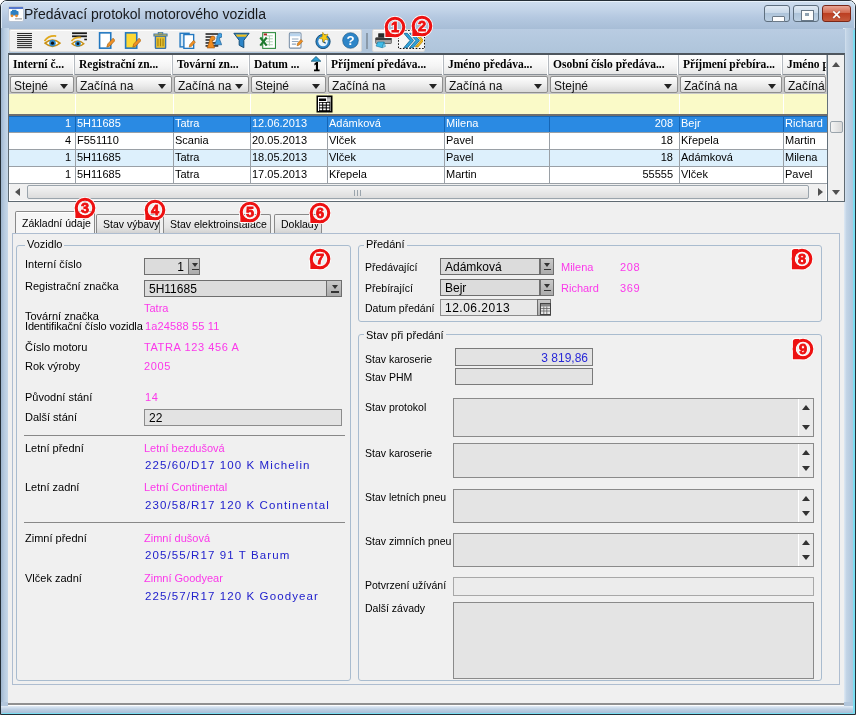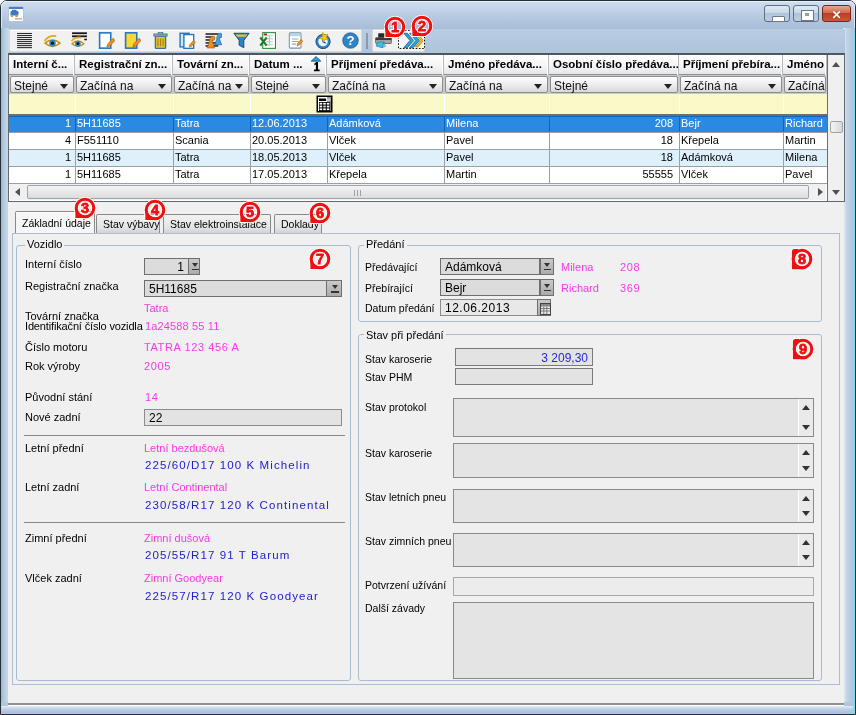--- a/index.html
+++ b/index.html
@@ -55,21 +55,21 @@
 #sep1 { position:absolute; left:357px; top:4px; width:2px; height:16px; background:#8a9aaa; }
 .ticon { position:absolute; top:3px; width:17px; height:17px; }
 
 
 #grid { position:absolute; left:8px; top:53px; width:837px; height:149px;
   background:#ffffff; border:1px solid #5f6a72; border-top:2px solid #4e565e; }
 #ghead { position:absolute; left:0; top:0; width:818px; height:20px;
   background:linear-gradient(180deg,#ffffff 0%,#f4f4f4 60%,#e6e6e6 100%);
   border-bottom:1px solid #8a9097; }
 .hcell { position:absolute; top:0; height:27px; overflow:hidden; border-right:1px solid #b5bac0;
-  box-shadow:inset -1px 0 0 #ffffff; }
+  box-shadow:inset -1px 0 0 #ffffff;font-family:Liberation Serif, serif; }
 .hcell span { position:absolute; left:4px; top:3px; font-size:11.5px; font-weight:bold; color:#000; white-space:nowrap; }
 #gfilter { position:absolute; left:0; top:20px; width:818px; height:19px; background:#c9c9c9; }
 .fcell { position:absolute; top:1px; height:17px; border:1px solid #8e8e8e; border-radius:2px;
   background:linear-gradient(180deg,#fefefe 0%,#ececec 55%,#d8d8d8 100%); }
 .fcell span { position:absolute; left:3px; top:2px; font-size:12px; color:#111; white-space:nowrap; }
 .fcell i { position:absolute; right:5px; top:7px; width:0; height:0;
   border-left:4px solid transparent; border-right:4px solid transparent; border-top:5px solid #222; }
 #gyellow { position:absolute; left:0; top:39px; width:818px; height:20px; background:#fafac8; }
 .ysep { position:absolute; top:0; width:1px; height:20px; background:#ffffff; }
 #ydark { position:absolute; left:0; top:59px; width:818px; height:2px; background:#6e6e6e; }
@@ -148,20 +148,21 @@
         <rect x="6" y="11" width="7" height="1.6" fill="#b8b8b8"></rect>
       </svg>
  </div>
  <div id="midlines">
   <div class="abs" style="left:8px;top:202.5px;width:836px;height:1px;background:#fbfbfb"></div>
   <div class="abs" style="left:8px;top:206.5px;width:836px;height:1.5px;background:#aab2ba"></div>
   <div class="abs" style="left:842px;top:55px;width:1px;height:648px;background:#9aa2aa"></div>
   <div class="abs" style="left:8px;top:684px;width:832px;height:1px;background:#b8cadd"></div>
   <div class="abs" style="left:8px;top:703px;width:836px;height:2px;background:#909090;box-shadow:0 1px 0 #fdfdfd"></div>
  </div>
+ <div id="titletext">Předávací protokol motorového vozidla</div>
  <div class="tbtn" id="btnmin"></div>
  <div class="tbtn" id="btnmax"></div>
  <div class="tbtn" id="btncls"></div>
 
  <div class="abs" style="left:8px;top:202px;width:836px;height:501px;background:#f0f0f0"></div>
  <div id="toolstrip">
    <div class="island" id="isl1"></div>
    <div class="island" id="isl2"></div>
    <div id="sep1"></div>
    <svg class="ticon" style="left:7.5px" viewBox="0 0 16 16">
@@ -497,21 +498,21 @@
   <div class="lab" style="left:25px;top:310px">Tovární značka</div>
   <div class="mag" style="left:144px;top:302px">Tatra</div>
   <div class="lab" style="left:25px;top:320px;letter-spacing:-0.15px">Identifikační číslo vozidla</div>
   <div class="mag" style="left:145px;top:320px;letter-spacing:0.15px">1a24588 55 11</div>
   <div class="lab" style="left:25px;top:341px">Číslo motoru</div>
   <div class="mag" style="left:144px;top:341px;letter-spacing:0.6px">TATRA 123 456 A</div>
   <div class="lab" style="left:25px;top:360px">Rok výroby</div>
   <div class="mag" style="left:144px;top:360px;letter-spacing:0.6px">2005</div>
   <div class="lab" style="left:25px;top:391px">Původní stání</div>
   <div class="mag" style="left:145px;top:391px;letter-spacing:0.6px">14</div>
-  <div class="lab" style="left:25px;top:411px">Nové zadní</div>
+  <div class="lab" style="left:25px;top:411px">Další stání</div>
   <div class="fld" style="left:144px;top:409px;width:198px;height:17px;padding:1px 0 0 4px">22</div>
   <div class="hline" style="left:24px;top:435px;width:321px"></div>
   <div class="lab" style="left:25px;top:442px">Letní přední</div>
   <div class="mag" style="left:144px;top:442px">Letní bezdušová</div>
   <div class="blu" style="left:145px;top:459px">225/60/D17 100 K Michelin</div>
   <div class="lab" style="left:25px;top:481px">Letní zadní</div>
   <div class="mag" style="left:144px;top:481px">Letní Continental</div>
   <div class="blu" style="left:145px;top:499px">230/58/R17 120 K Continental</div>
   <div class="hline" style="left:24px;top:522px;width:321px"></div>
   <div class="lab" style="left:25px;top:532px">Zimní přední</div>
@@ -547,21 +548,21 @@
           <rect x="1" y="1" width="9" height="2.5" fill="#888"></rect>
           <g stroke="#666" stroke-width="0.8">
             <path d="M1 5.5 H10 M1 8 H10 M3.8 3.5 V11 M6.8 3.5 V11"></path>
           </g>
         </svg>
       </div>
 
   <div class="gbox" style="left:358px;top:334px;width:464px;height:347px"></div>
   <div class="glab" style="left:364px;top:329px">Stav při předání</div>
   <div class="lab" style="left:365px;top:352.5px;font-size:10.5px">Stav karoserie</div>
-  <div class="fld" style="left:455px;top:348px;width:138px;height:18px;text-align:right;padding:2px 4px 0 0;color:#2828d8;border-color:#7a7a7a">3 209,30</div>
+  <div class="fld" style="left:455px;top:348px;width:138px;height:18px;text-align:right;padding:2px 4px 0 0;color:#2828d8;border-color:#7a7a7a">3 819,86</div>
   <div class="lab" style="left:365px;top:370.5px;font-size:10.5px">Stav PHM</div>
   <div class="fld" style="left:455px;top:368px;width:138px;height:17px;border-color:#7a7a7a"></div>
   <div class="lab" style="left:365px;top:400.5px;font-size:10.5px">Stav protokol</div>
   <div class="tarea" style="left:453px;top:398px;width:361px;height:39px">
         <div class="tsb">
           <div class="ua"></div>
           <div class="da"></div>
         </div>
       </div>
   <div class="lab" style="left:365px;top:446.5px;font-size:10.5px">Stav karoserie</div>

